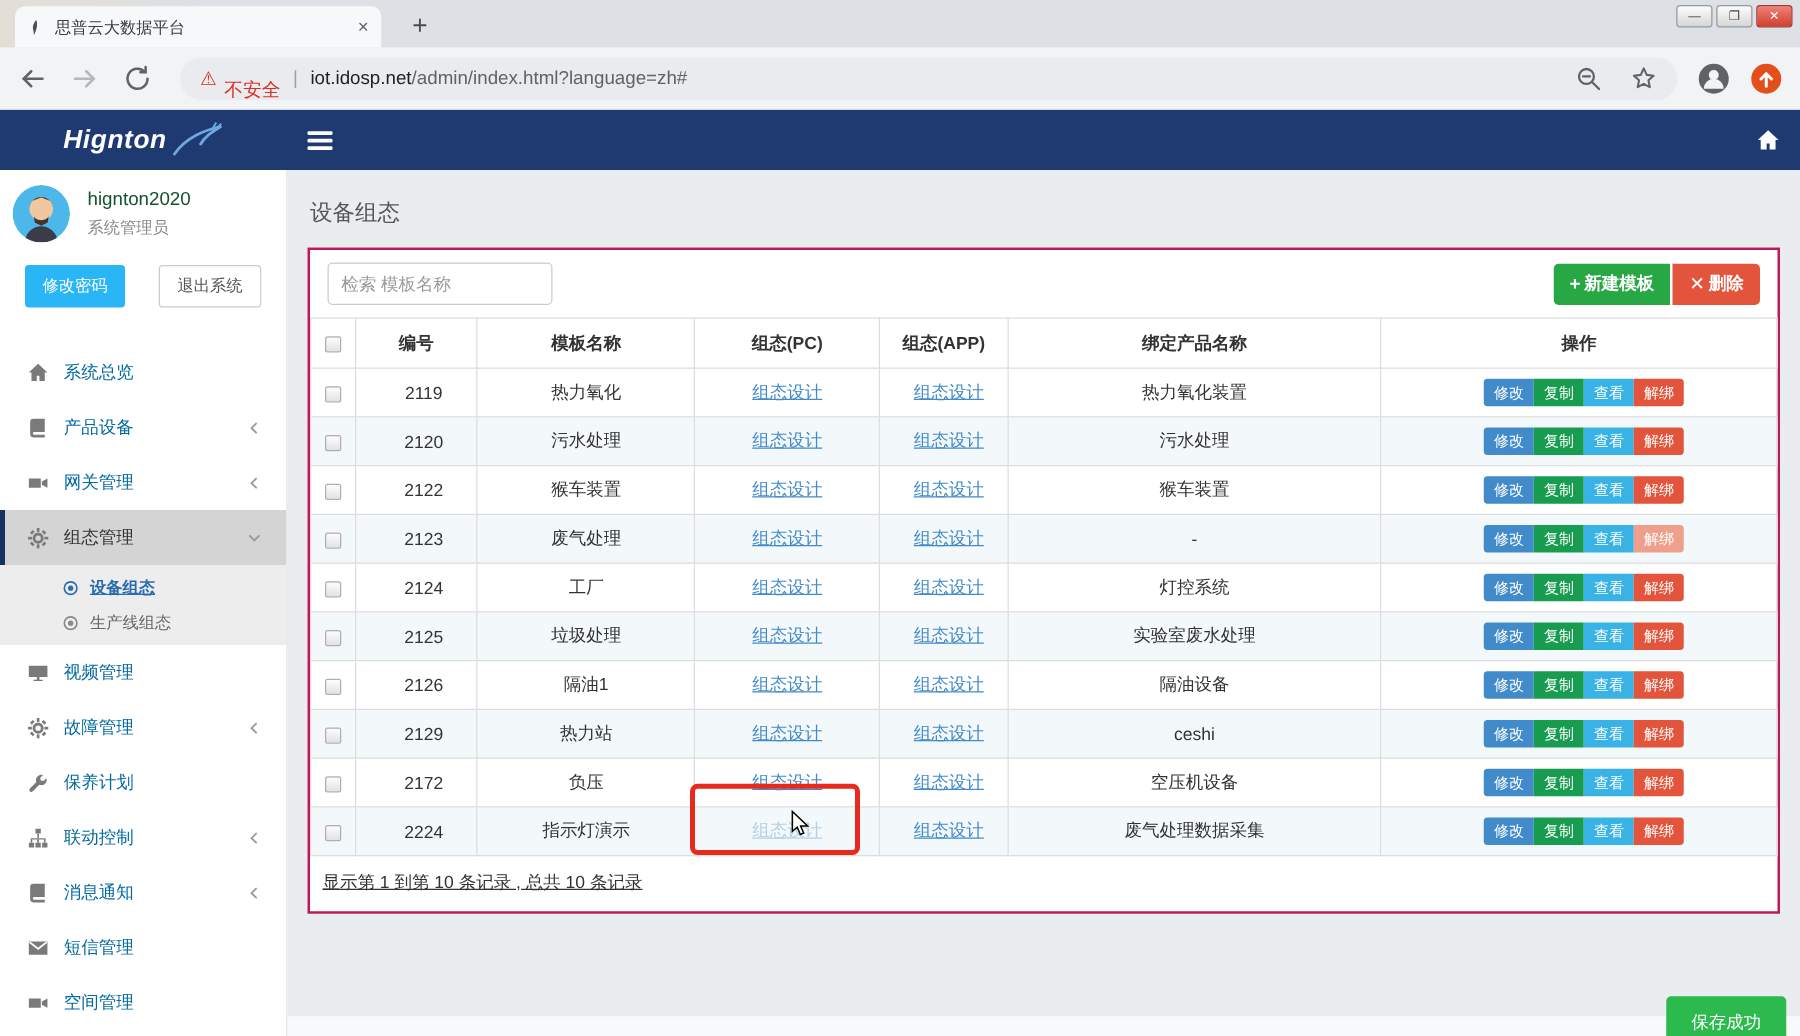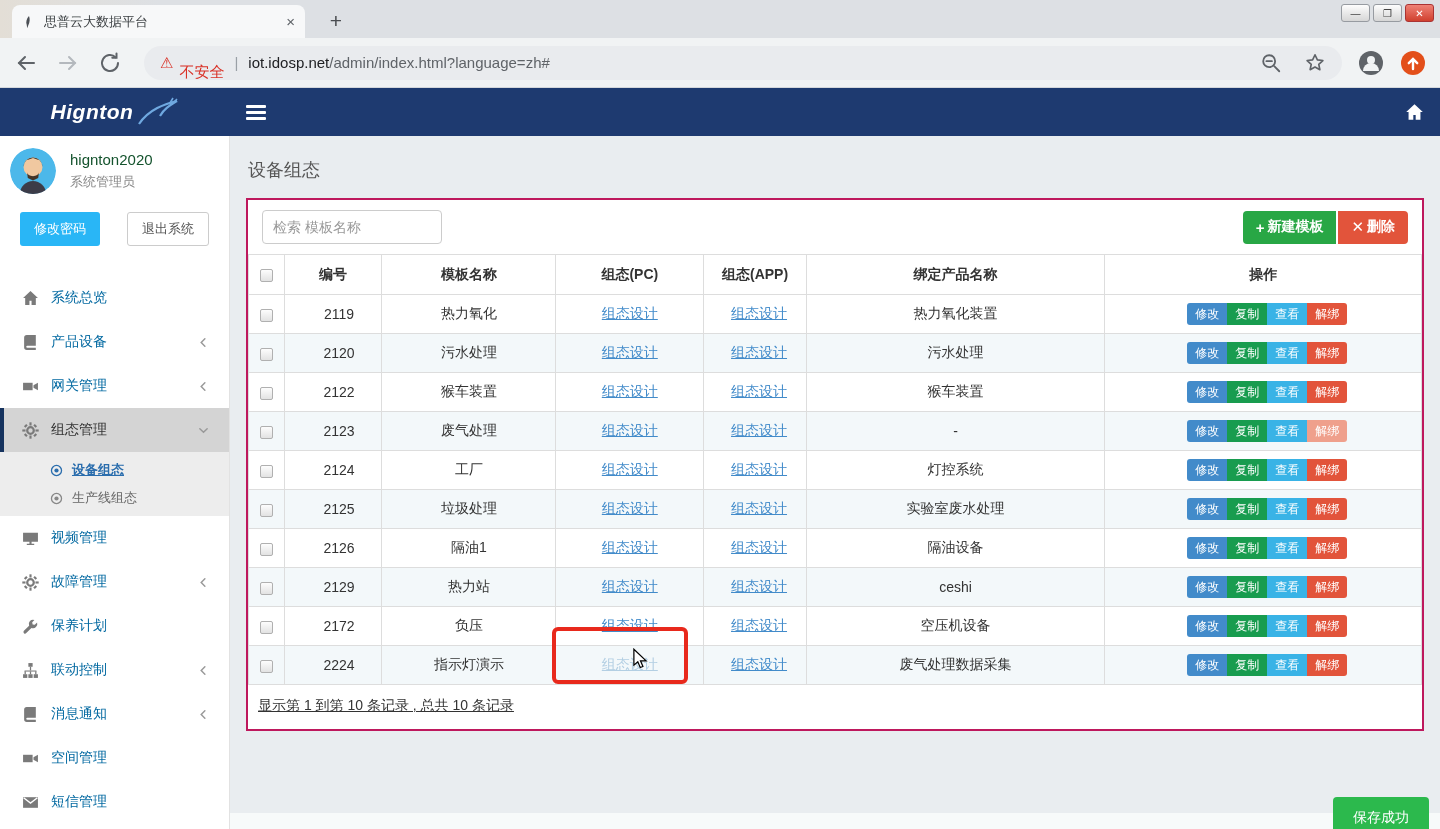--- a/index.html
+++ b/index.html
@@ -346,35 +346,35 @@
         </span>
         <span>消息通知</span>
         <span class="chev">
           <svg viewBox="0 0 12 12" fill="none" stroke="currentColor" stroke-width="1.6" stroke-linecap="round">
             <path d="M7.5 2L3.5 6l4 4"></path>
           </svg>
         </span>
       </div>
       <div class="nav-item">
         <span class="ni-icon">
-          <svg viewBox="0 0 16 16" fill="currentColor">
-            <path d="M1 4.5h9v7H1z"></path>
-            <path d="M10.8 6.8L15 4.5v7l-4.2-2.3z"></path>
-          </svg>
-        </span>
-        <span>空间管理</span>
-      </div>
-      <div class="nav-item">
-        <span class="ni-icon">
           <svg viewBox="0 0 16 16">
             <path d="M1 3h14v10H1z" fill="currentColor"></path>
             <path d="M1.5 3.5L8 8.5l6.5-5" fill="none" stroke="#fff" stroke-width="1.3"></path>
           </svg>
         </span>
         <span>短信管理</span>
+      </div>
+      <div class="nav-item">
+        <span class="ni-icon">
+          <svg viewBox="0 0 16 16" fill="currentColor">
+            <path d="M1 4.5h9v7H1z"></path>
+            <path d="M10.8 6.8L15 4.5v7l-4.2-2.3z"></path>
+          </svg>
+        </span>
+        <span>空间管理</span>
       </div>
     </nav>
 </div>
 
 <div class="main">
   <div class="content">
     <h2 class="page-title">设备组态</h2>
     <div class="card">
       <div class="card-toolbar">
         <input class="search-input" placeholder="检索 模板名称" style="">

